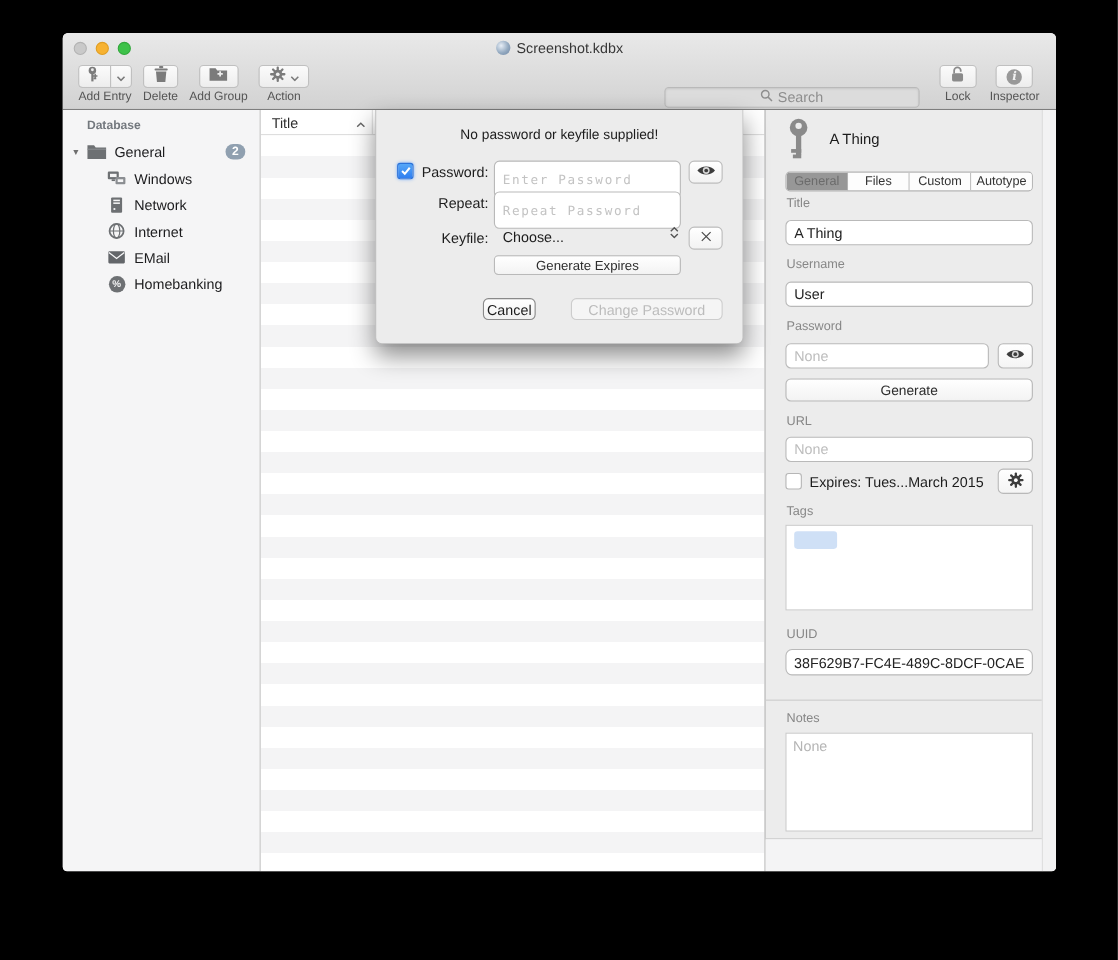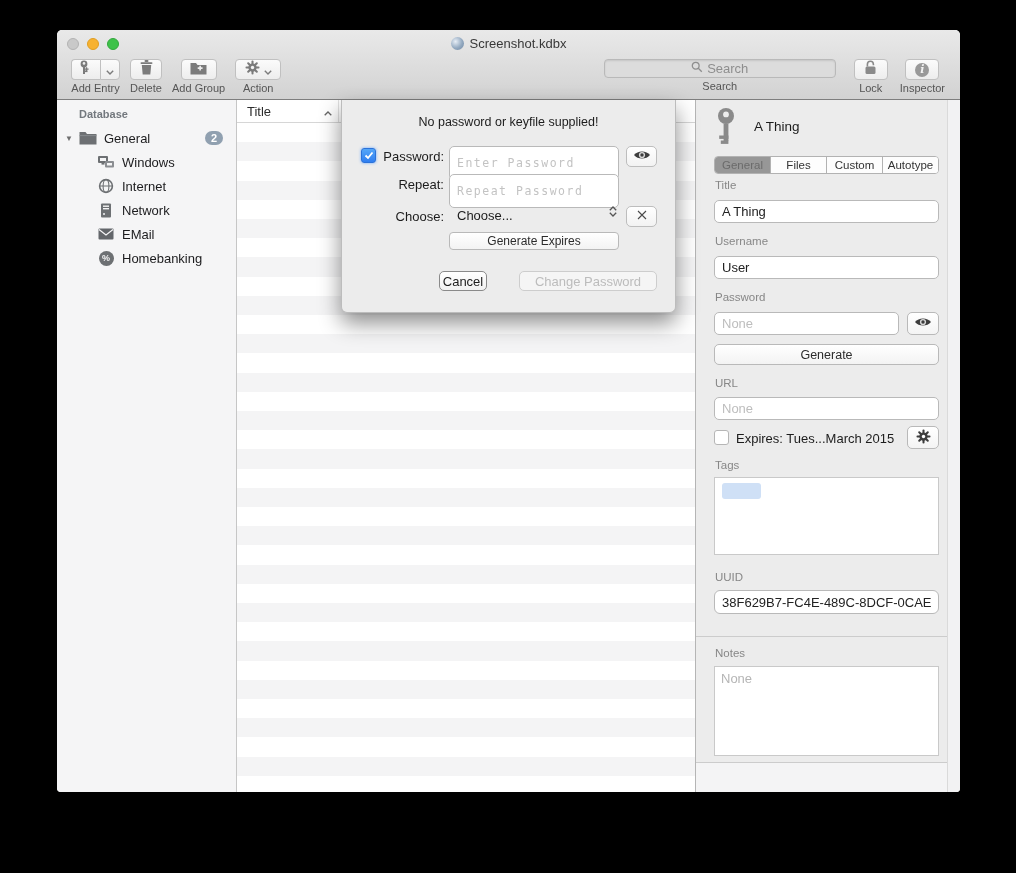--- a/index.html
+++ b/index.html
@@ -27,21 +27,21 @@
   .toolbar { position:relative; height:42px; display:flex; align-items:flex-start; padding:2px 9px 0; }
   .tb-item { display:flex; flex-direction:column; align-items:center; margin:0 5px; }
   .tb-btn { height:21px; border:1px solid #c0c0c0; border-radius:4px;
     background:linear-gradient(#fbfbfb,#ededed); display:flex; align-items:center; justify-content:center; }
   .tb-label { font-size:11px; color:#555; margin-top:2px; white-space:nowrap; }
   .split { display:flex; }
   .split .seg1 { width:29px; border-radius:4px 0 0 4px; border-right:none; }
   .split .seg2 { width:20px; border-radius:0 4px 4px 0; }
   .btn-delete { width:32px; } .btn-addgroup { width:36px; } .btn-action { width:46px; gap:4px; }
   .tb-right { margin-left:auto; display:flex; align-items:flex-start; }
-  .search-wrap { display:flex; flex-direction:column; align-items:center; margin-right:12px; }
+  .search-wrap { display:flex; flex-direction:column; align-items:center; margin-right:12px;margin-top:20px; }
   .search-field { width:232px; height:19px; border:1px solid #b9b9b9; border-radius:4px;
     background:#dcdcdc; box-shadow:inset 0 1px 2px rgba(0,0,0,.10);
     display:flex; align-items:center; justify-content:center; gap:4px; color:#8e8e8e; font-size:13px; }
   .btn-lock,.btn-inspector { width:34px; }
   .tb-item.small { margin:0 6px; }
 
   .info-circle { width:14px; height:14px; border-radius:50%; background:#999;
     color:#f2f2f2; font-family:"DejaVu Serif",serif; font-style:italic; font-weight:bold;
     font-size:11px; line-height:14px; text-align:center; display:inline-block; }
 
@@ -277,39 +277,39 @@
                 <rect x="4.5" y="8" width="3" height="1.6" fill="#6d7073"></rect>
                 <rect x="8" y="6" width="9" height="6.5" rx="1" fill="#8b8e92"></rect>
                 <rect x="10" y="8" width="5" height="2.5" fill="#f5f5f6"></rect>
               </svg>
           </span>
           <span>Windows</span>
         </div>
 
         <div class="sb-row child">
           <span class="sb-icon">
-            <svg width="16" height="16" viewBox="0 0 16 16">
-                <circle cx="8" cy="8" r="6.4" fill="none" stroke="#6d7073" stroke-width="1.6"></circle>
-                <ellipse cx="8" cy="8" rx="2.9" ry="6.4" fill="none" stroke="#6d7073" stroke-width="1.1"></ellipse>
-                <line x1="1.6" y1="8" x2="14.4" y2="8" stroke="#6d7073" stroke-width="1.1"></line>
-              </svg>
-          </span>
-          <span>Internet</span>
-        </div>
-
-        <div class="sb-row child">
-          <span class="sb-icon">
             <svg width="12" height="15" viewBox="0 0 12 15">
                 <rect x="1" y="0.5" width="10" height="14" rx="1" fill="#6d7073"></rect>
                 <rect x="3" y="2.5" width="6" height="1.4" fill="#f5f5f6"></rect>
                 <rect x="3" y="5" width="6" height="1.4" fill="#f5f5f6"></rect>
                 <circle cx="4" cy="11" r="1" fill="#f5f5f6"></circle>
               </svg>
           </span>
           <span>Network</span>
+        </div>
+
+        <div class="sb-row child">
+          <span class="sb-icon">
+            <svg width="16" height="16" viewBox="0 0 16 16">
+                <circle cx="8" cy="8" r="6.4" fill="none" stroke="#6d7073" stroke-width="1.6"></circle>
+                <ellipse cx="8" cy="8" rx="2.9" ry="6.4" fill="none" stroke="#6d7073" stroke-width="1.1"></ellipse>
+                <line x1="1.6" y1="8" x2="14.4" y2="8" stroke="#6d7073" stroke-width="1.1"></line>
+              </svg>
+          </span>
+          <span>Internet</span>
         </div>
 
         <div class="sb-row child">
           <span class="sb-icon">
             <svg width="16" height="12" viewBox="0 0 16 12">
                 <rect x="0.5" y="0.5" width="15" height="11" rx="1" fill="#63666a"></rect>
                 <path d="M1 1.5 L8 7 L15 1.5" stroke="#f5f5f6" stroke-width="1.2" fill="none"></path>
               </svg>
           </span>
           <span>EMail</span>
@@ -435,21 +435,21 @@
             <path d="M1 6 C4.5 1.2 13.5 1.2 17 6 C13.5 10.8 4.5 10.8 1 6 Z" fill="#3d3d3d"></path>
             <circle cx="9" cy="6" r="3.1" fill="#d8d8d8"></circle>
             <circle cx="9" cy="6" r="1.7" fill="#3d3d3d"></circle>
           </svg>
       </span>
     </div>
 
     <span class="dlg-label" style="left:36px; top:77px;">Repeat:</span>
     <input class="dlg-input" style="top: 74px;" placeholder="Repeat Password">
 
-    <span class="dlg-label" style="left:36px; top:109px;">Choose:</span>
+    <span class="dlg-label" style="left:36px; top:109px;">Keyfile:</span>
     <span class="popup-value">Choose...</span>
     <span class="stepper">
       <svg width="8" height="5" viewBox="0 0 8 5">
           <path d="M0.8 4.2 L4 1 L7.2 4.2" stroke="#555" stroke-width="1.3" fill="none"></path>
         </svg>
       <svg width="8" height="5" viewBox="0 0 8 5">
           <path d="M0.8 0.8 L4 4 L7.2 0.8" stroke="#555" stroke-width="1.3" fill="none"></path>
         </svg>
     </span>
     <div class="dlg-iconbtn" style="top:106px;">

